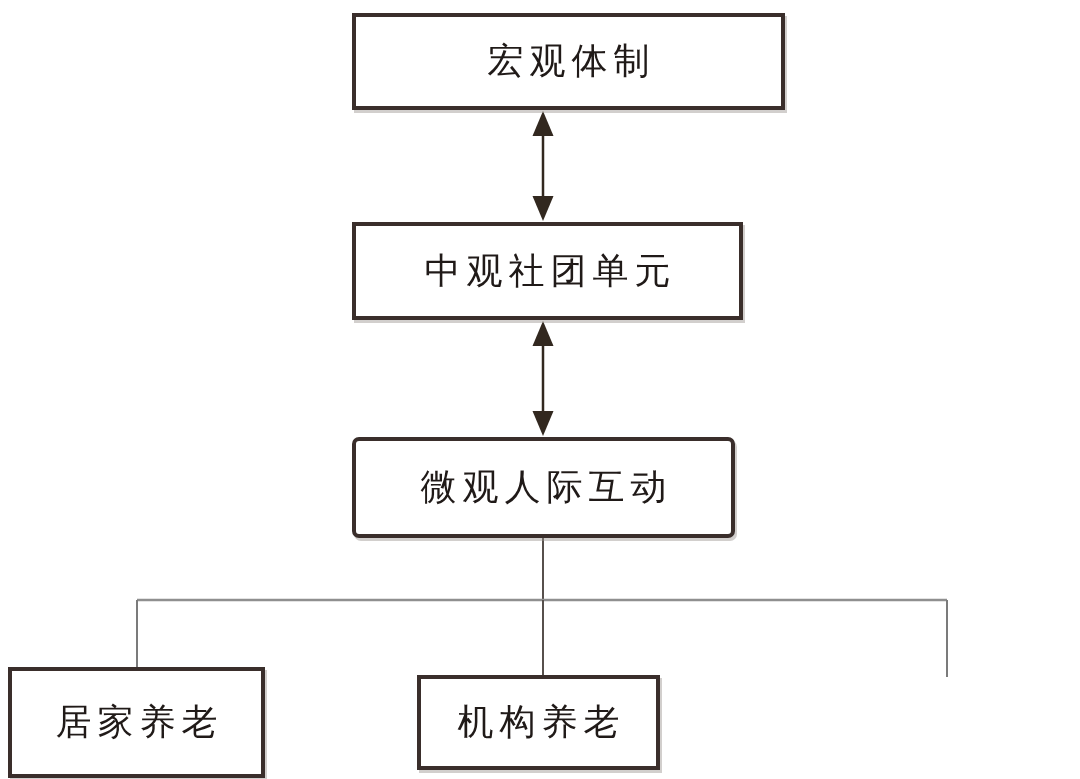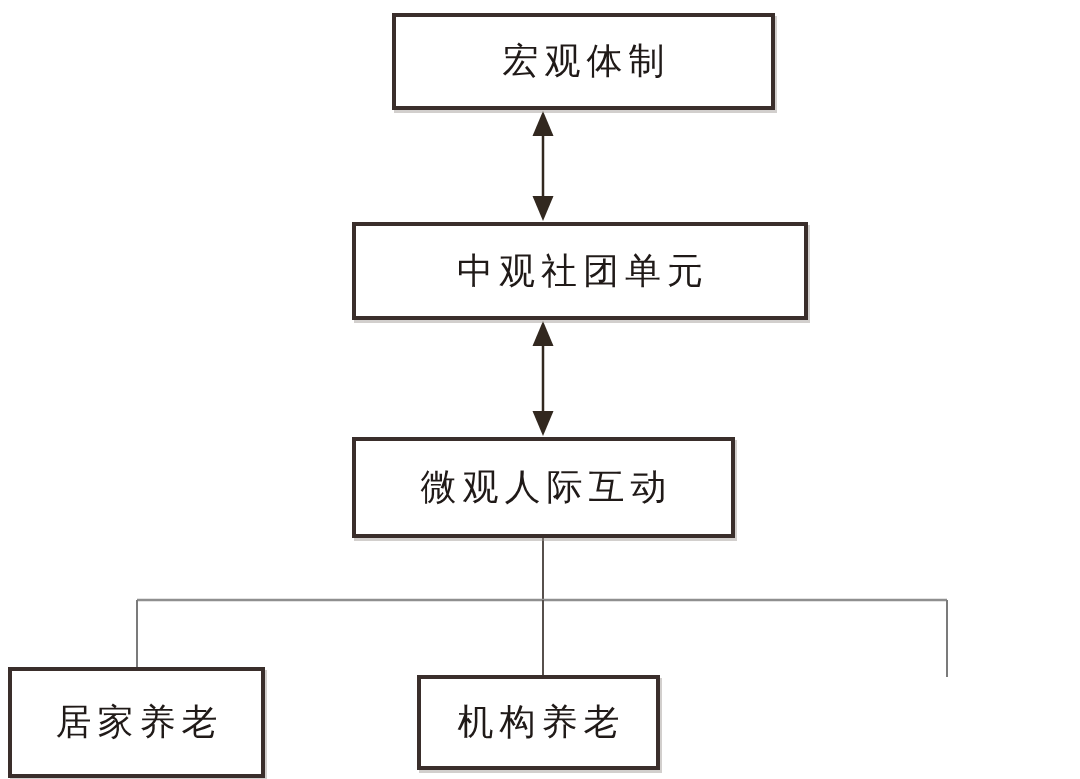--- a/index.html
+++ b/index.html
@@ -32,23 +32,23 @@
     display: flex;
     align-items: center;
     justify-content: center;
     font-size: 36px;
     letter-spacing: 6px;
     padding-left: 6px; 
     color: #201a18;
     z-index: 2;
     white-space: nowrap;
   }
-  #node-macro       { left: 352px; top:  13px; width: 383px; height:  97px; margin-left: 40px; }
-  #node-meso        { left: 352px; top: 222px; width: 456px; height:  98px; }
-  #node-micro       { left: 352px; top: 437px; width: 383px; height: 101px; }
+  #node-macro       { left: 352px; top:  13px; width: 433px; height:  97px; }
+  #node-meso        { left: 352px; top: 222px; width: 391px; height:  98px; }
+  #node-micro       { left: 352px; top: 437px; width: 383px; height: 101px; border-radius: 7px; }
   #node-home        { left:   8px; top: 667px; width: 257px; height:  111px; }
   #node-institution { left: 417px; top: 675px; width: 243px; height:  95px; }
   #node-group       { left: 823px; top: 675px; width: 250px; height:  95px; }
 </style>
 </head>
 <body>
 
 <div class="canvas">
 
   <svg class="edges-layer" viewBox="0 0 1080 779" xmlns="http://www.w3.org/2000/svg">

